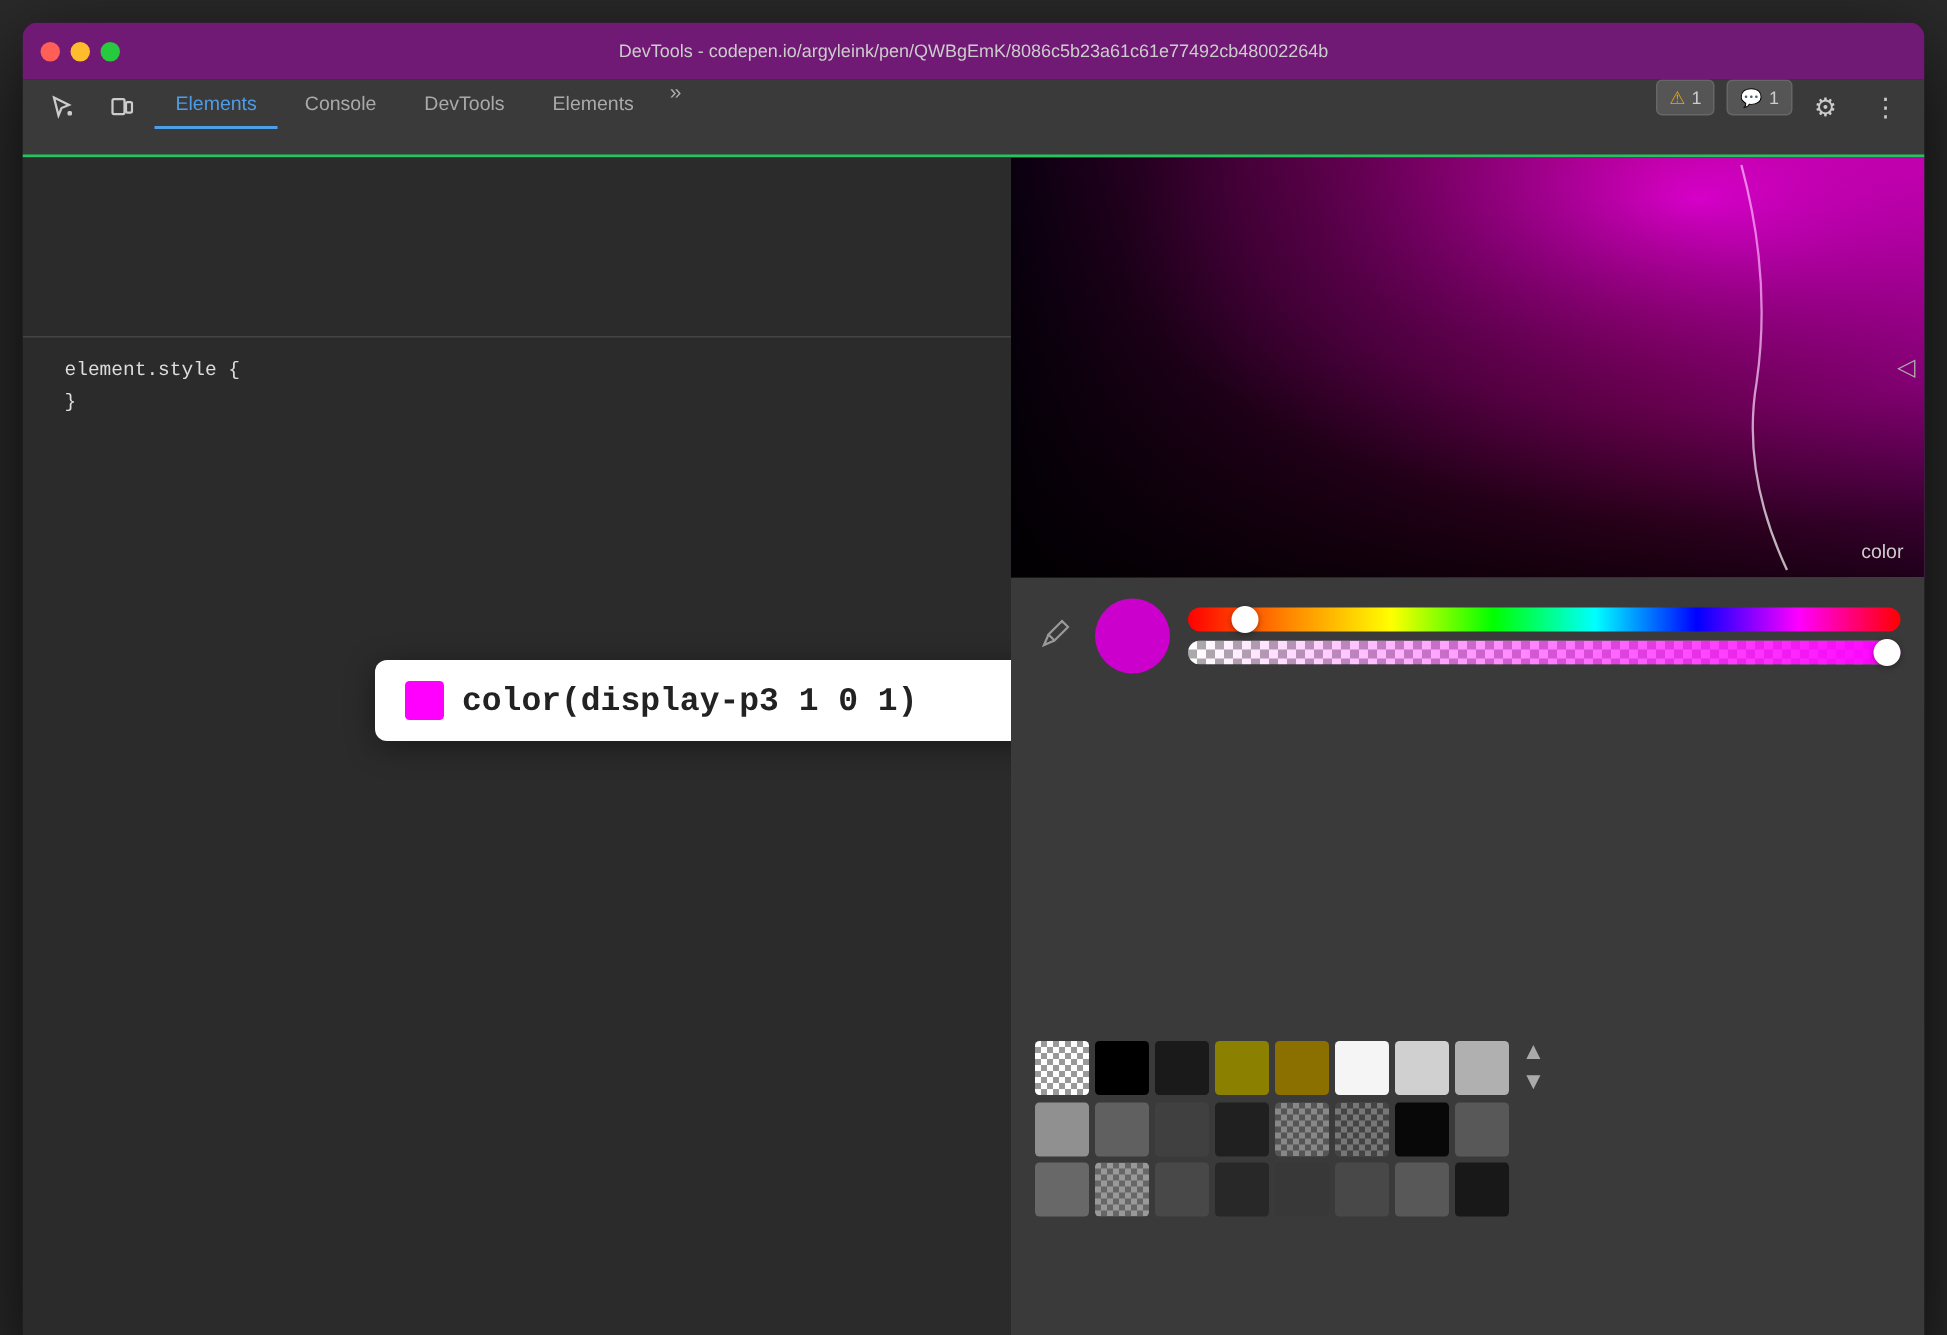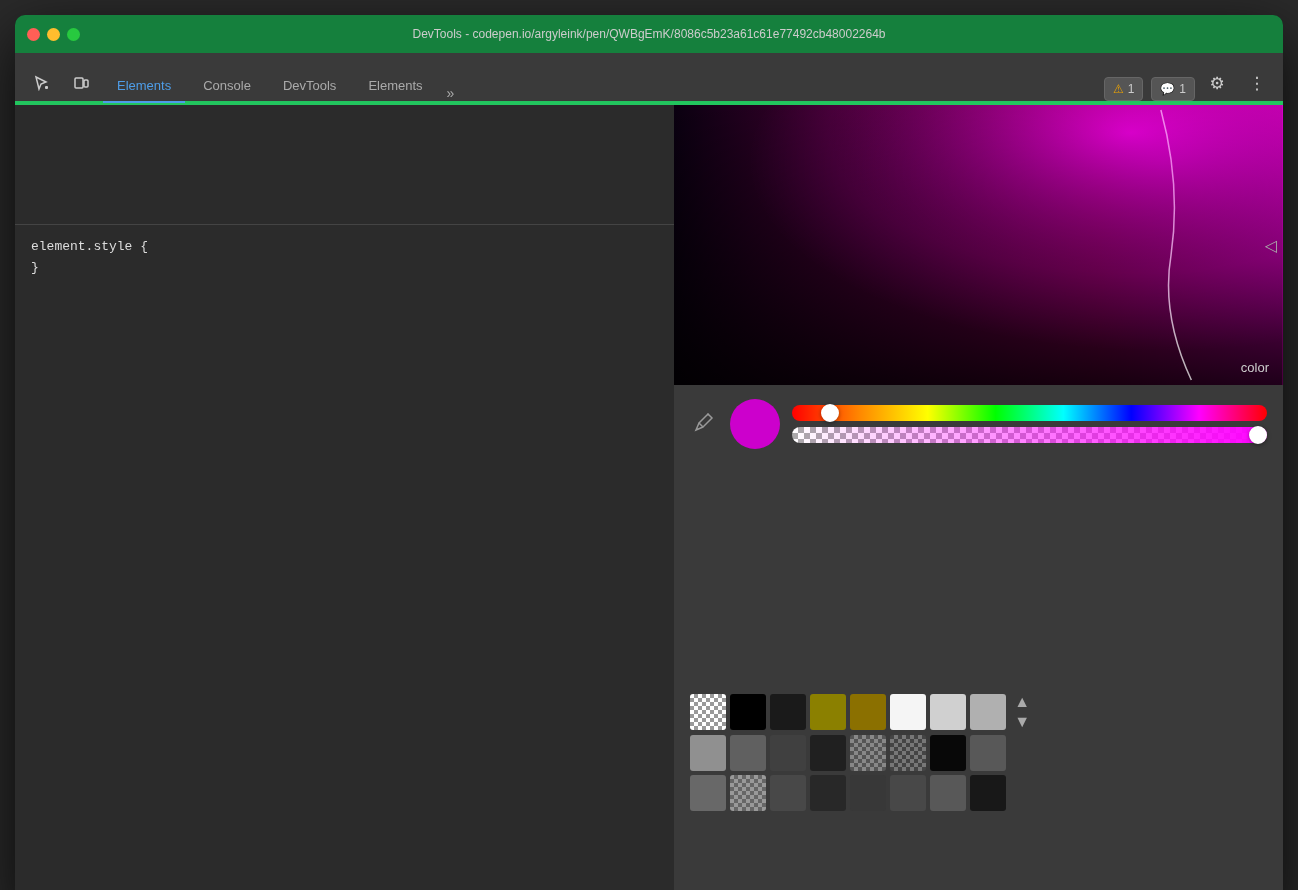--- a/index.html
+++ b/index.html
@@ -15,21 +15,21 @@
     .window {
       width: 1268px;
       margin: 15px auto;
       background: #1e1e1e;
       border-radius: 10px;
       box-shadow: 0 20px 60px rgba(0,0,0,0.8);
       overflow: hidden;
     }
 
     .titlebar {
-      background: #15803d;
+      background: #701a75;
       height: 38px;
       display: flex;
       align-items: center;
       padding: 12px 12px;
       position: relative;
     }
 
     .traffic-lights {
       display: flex;
       gap: 7px;
@@ -51,24 +51,24 @@
       color: #ccc;
       font-size: 12px;
       white-space: nowrap;
     }
 
     
     .toolbar {
       background: #3a3a3a;
       height: 52px;
       display: flex;
-      align-items: flex-end;
+      align-items: flex-start;
       padding: 0 8px;
       gap: 4px;
-      border-bottom: 4px solid #22c55e;
+      border-bottom: 2px solid #22c55e;
     }
 
     .toolbar-icon-btn {
       width: 36px;
       height: 36px;
       border-radius: 4px;
       display: flex;
       align-items: center;
       justify-content: center;
       cursor: pointer;
@@ -151,21 +151,21 @@
     .filter-input {
       width: 100%;
       background: transparent;
       border: none;
       color: #888;
       font-size: 13px;
       outline: none;
     }
 
     .code-area {
-      padding: 12px 16px;
+      padding: 12px 28px;
       font-family: 'Courier New', monospace;
       font-size: 13px;
       line-height: 1.6;
       color: #ddd;
     }
 
     .code-line {
       display: flex;
       align-items: baseline;
     }
@@ -443,20 +443,24 @@
 
       <div class="code-area">
         <div class="code-line">
           <span class="css-selector">element.style {</span>
         </div>
         <div class="code-line">
           <span class="css-punctuation">}</span>
         </div>
       </div>
 
+      <div class="color-tooltip">
+        <div class="color-swatch-tooltip" style="background: #ff00ff;"></div>
+        <span class="color-value-text">color(display-p3 1 0 1)</span>
+      </div>
     </div>
 
     <div class="right-panel">
 
       <div class="gradient-canvas">
         <svg class="canvas-overlay" viewBox="0 0 600 280" preserveAspectRatio="none" xmlns="http://www.w3.org/2000/svg">
           <defs>
             <radialGradient id="spot" cx="75%" cy="10%" r="50%">
               <stop offset="0%" stop-color="#ff00ff" stop-opacity="0.6"></stop>
               <stop offset="100%" stop-color="transparent" stop-opacity="0"></stop>

